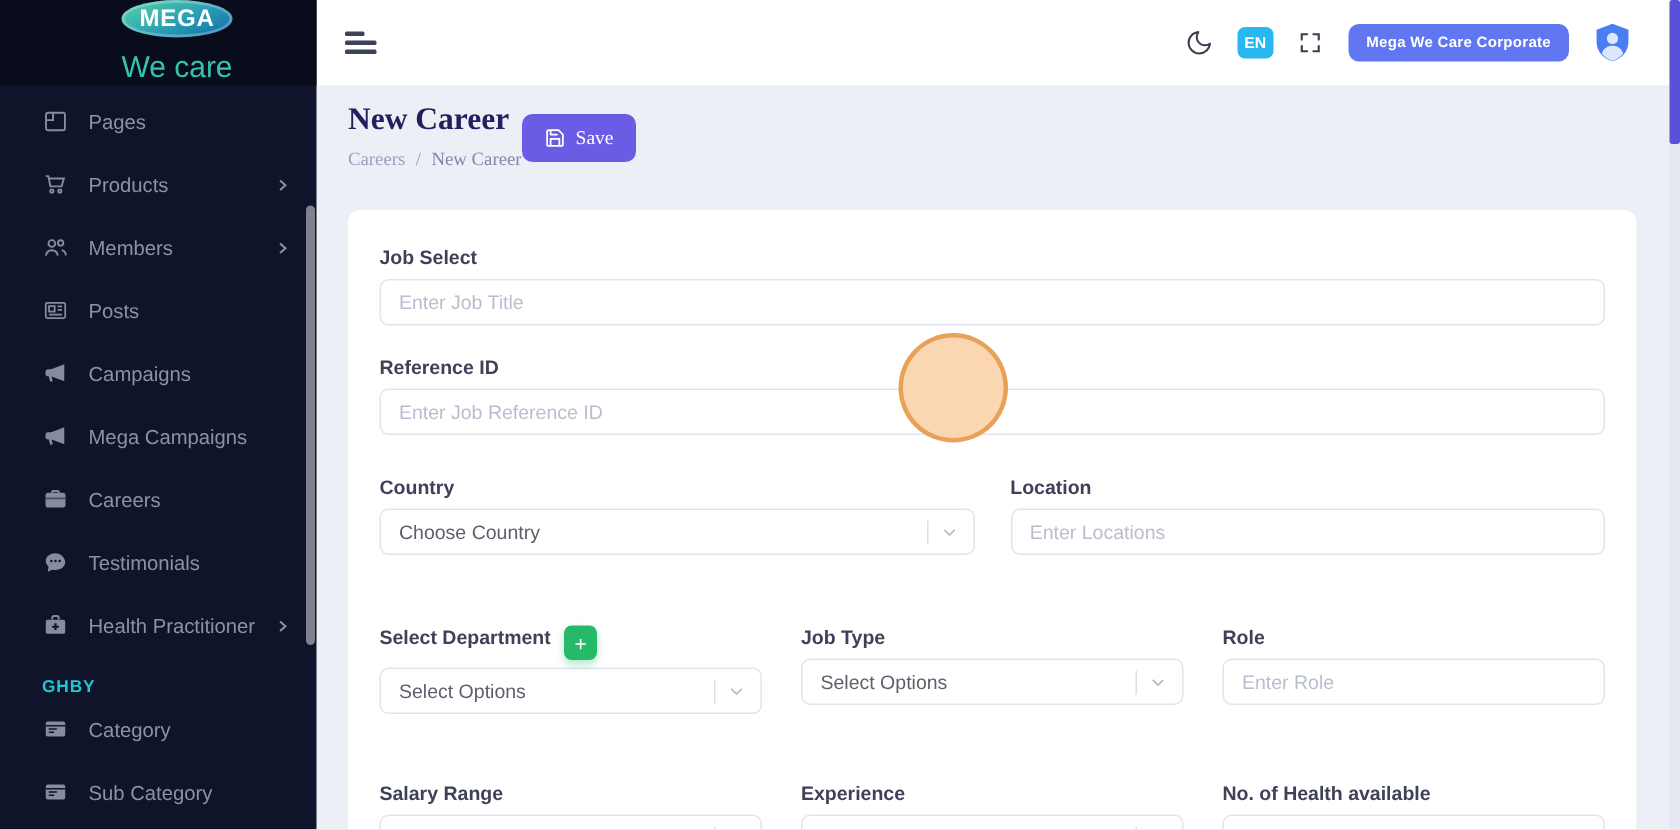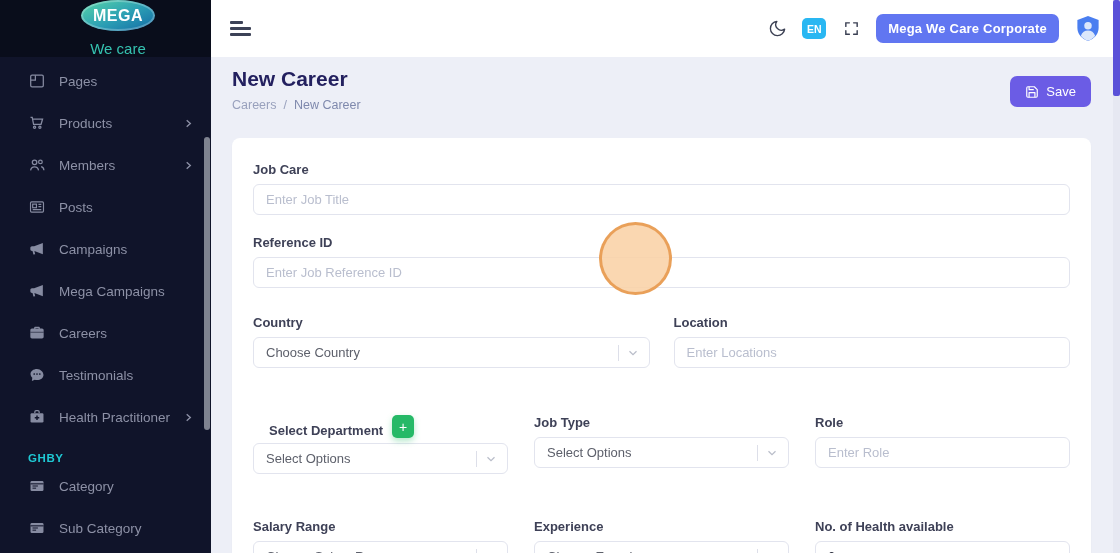--- a/index.html
+++ b/index.html
@@ -11,62 +11,62 @@
   
   .sidebar { position:absolute; left:0; top:0; width:211px; height:553px; background:#10142a; z-index:5; }
   .logo-area { height:57px; background:#090d1b; display:flex; align-items:center; padding-left:25px; gap:9px;flex-direction:column; }
   .logo-ellipse {
     width:74px; height:40px; border-radius:50%;
     background:linear-gradient(155deg,#4cc7ab 15%,#2a9db4 55%,#156ea6 95%);
     display:flex; align-items:center; justify-content:center;
     box-shadow:inset 0 0 0 2px rgba(255,255,255,.25);
   }
   .logo-ellipse span { color:#fff; font-weight:bold; font-size:16px; letter-spacing:.5px; }
-  .logo-tagline { color:#35c2b0; font-size:15px; font-weight:500; }
+  .logo-tagline { color:#35c2b0; font-size:20px; font-weight:500; }
   .nav { padding-top:3px; }
   .nav-item { height:42px; display:flex; align-items:center; padding:0 18px 0 28px; color:#8d91a6; font-size:13.5px; cursor:pointer; }
   .nav-item .ico { width:18px; height:18px; margin-right:13px; color:#868ba1; flex:0 0 18px; }
   .nav-item svg { display:block; }
   .sub-arrow { margin-left:auto; color:#8d91a6; }
   .section-label { margin:14px 0 1px 28px; color:#1fc9d4; font-size:11.5px; font-weight:bold; letter-spacing:.6px; }
   .side-scrollbar { position:absolute; right:1px; top:137px; width:6px; height:293px; background:#7f8390; border-radius:3px; }
   
   .main { margin-left:211px; height:553px; }
-  .topbar { height:57px; background:#ffffff; display:flex; align-items:center; padding:0 17px 0 19px; }
+  .topbar { height:57px; background:#ffffff; display:flex; align-items:center; padding:0 30px 0 19px; }
   .hamburger { display:flex; flex-direction:column; gap:3.5px; cursor:pointer; width:21px; }
   .hamburger i { display:block; height:2.4px; background:#3c4257; border-radius:1px; }
   .hamburger i:nth-child(1){ width:13px; }
   .hamburger i:nth-child(2){ width:21px; }
   .hamburger i:nth-child(3){ width:21px; }
   .top-right { margin-left:auto; display:flex; align-items:center; gap:14px; }
   .icon-btn { width:22px; height:22px; display:flex; align-items:center; justify-content:center; color:#3a3f52; cursor:pointer; }
   .lang-badge { width:24px; height:21px; background:#29b7f2; border-radius:5px; color:#fff; font-size:10.5px; font-weight:bold; display:flex; align-items:center; justify-content:center; cursor:pointer; }
-  .workspace-btn { background:#6176f1; border:none; color:#fff; font-family:inherit; font-size:13px; font-weight:bold; padding:7px 12px; border-radius:7px; cursor:pointer; letter-spacing:.2px; }
+  .workspace-btn { background:#6176f1; border:none; color:#fff; font-family:inherit; font-size:10px; font-weight:bold; padding:7px 12px; border-radius:7px; cursor:pointer; letter-spacing:.2px; }
   .avatar { width:30px; height:30px; cursor:pointer; }
   
   .content { height:496px; background:#edeff7; padding:10px 29px 0 21px; position:relative; }
-  .page-header { display:flex; justify-content:space-between; align-items:flex-start; }
+  .page-header { display:flex; align-items:flex-start;font-family:Liberation Serif, serif; }
   .page-title { font-size:21px; font-weight:bold; color:#23205f; }
   .breadcrumb { margin-top:7px; font-size:12.5px; color:#99a1bd; display:flex; gap:7px; }
   .breadcrumb .current { color:#7f89ad; font-weight:500; }
   .breadcrumb .parent { cursor:pointer; }
   .save-btn { margin-top:9px; background:#6b5ce5; border:none; color:#fff; font-family:inherit; font-size:13px; padding:8px 15px; border-radius:7px; display:flex; align-items:center; gap:7px; cursor:pointer; }
   .card { margin-top:26px; background:#fff; border-radius:8px; padding:24px 21px; height:600px; box-shadow:0 1px 2px rgba(40,45,80,.03); }
   .f-label { font-size:13px; font-weight:bold; color:#3e4157; margin-bottom:7px; }
   .t-input { width:100%; height:31px; border:1px solid #e2e4ee; border-radius:6px; padding:10px 12px; font-family:inherit; font-size:13px; color:#2e3140; outline:none; background:#fff; }
   .t-input::placeholder { color:#b9bece; }
   .select-box { height:31px; border:1px solid #e2e4ee; border-radius:6px; display:flex; align-items:center; padding:0 9px 0 12px; background:#fff; cursor:pointer; }
   .select-box .txt { flex:1; font-size:13px; color:#5d606b; }
   .select-box .divider { width:1px; height:16px; background:#dddfe9; margin-right:7px; }
   .select-box .chev { color:#b9bdc9; display:flex; }
   .mb20 { margin-bottom:20px; }
   .mb27 { margin-bottom:27px; }
   .row2 { display:grid; grid-template-columns:1fr 1fr; gap:24px; margin-bottom:47px; }
   .row3 { display:grid; grid-template-columns:1fr 1fr 1fr; gap:26px; margin-bottom:45px; }
-  .dept-label-row { display:flex; align-items:flex-end; gap:9px; margin-bottom:5px;margin-left:16px; }
+  .dept-label-row { display:flex; align-items:flex-start; gap:9px; margin-bottom:5px; }
   .dept-label-row .f-label { margin-bottom:0; }
   .add-btn { width:22px; height:23px; background:#26b967; border:none; border-radius:5px; color:#fff; font-size:14px; line-height:1; display:flex; align-items:center; justify-content:center; cursor:pointer; box-shadow:0 3px 6px rgba(38,185,103,.35); font-family:inherit; }
   
   .click-indicator { position:absolute; left:388px; top:165px; width:73px; height:73px; border-radius:50%;
     background:rgba(249,209,166,.88); border:3px solid rgba(233,157,85,.95); z-index:50; pointer-events:none; }
   
   .win-scroll { position:absolute; right:0; top:0; width:7px; height:553px; background:#e6e8f2; z-index:60; }
   .win-scroll .thumb { position:absolute; top:0; left:0; width:7px; height:96px; background:#5a51d8; border-radius:2px; }
 </style>
 </head>
@@ -271,21 +271,21 @@
                 <polyline points="7 3 7 8 15 8"></polyline>
               </svg>
           </span>
           <span>Save</span>
         </button>
       </div>
 
       <div class="card">
 
         <div class="mb20">
-          <div class="f-label">Job Care</div>
+          <div class="f-label">Job Select</div>
           <input class="t-input" type="text" placeholder="Enter Job Title" style="">
         </div>
 
         <div class="mb27">
           <div class="f-label">Reference ID</div>
           <input class="t-input" type="text" placeholder="Enter Job Reference ID" style="">
         </div>
 
         <div class="row2">
           <div>

